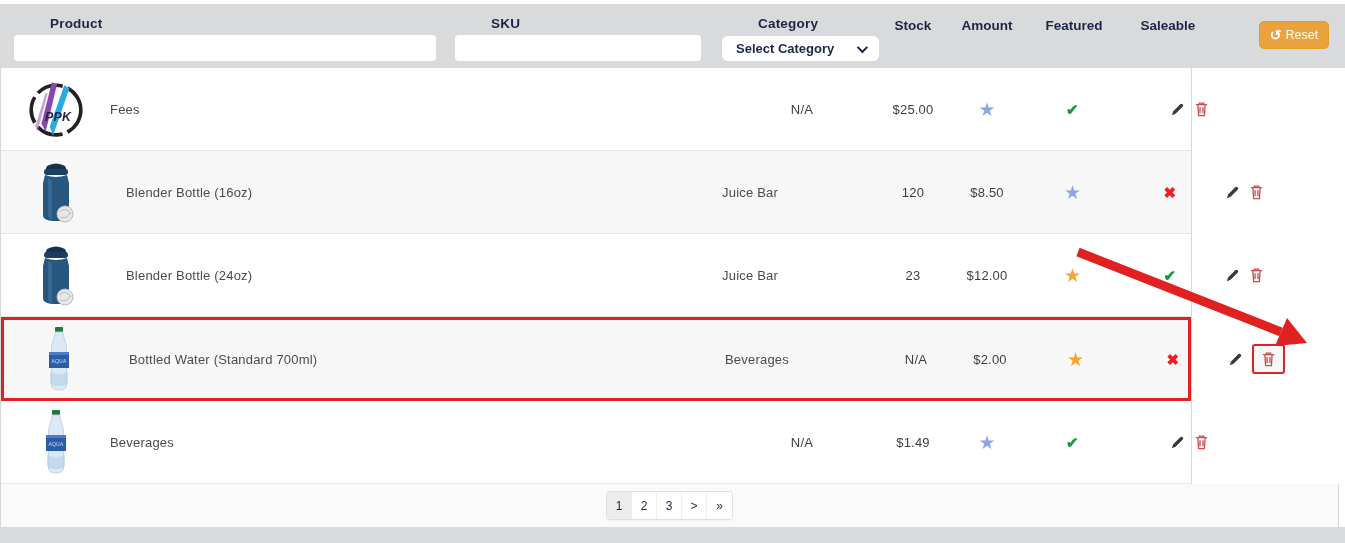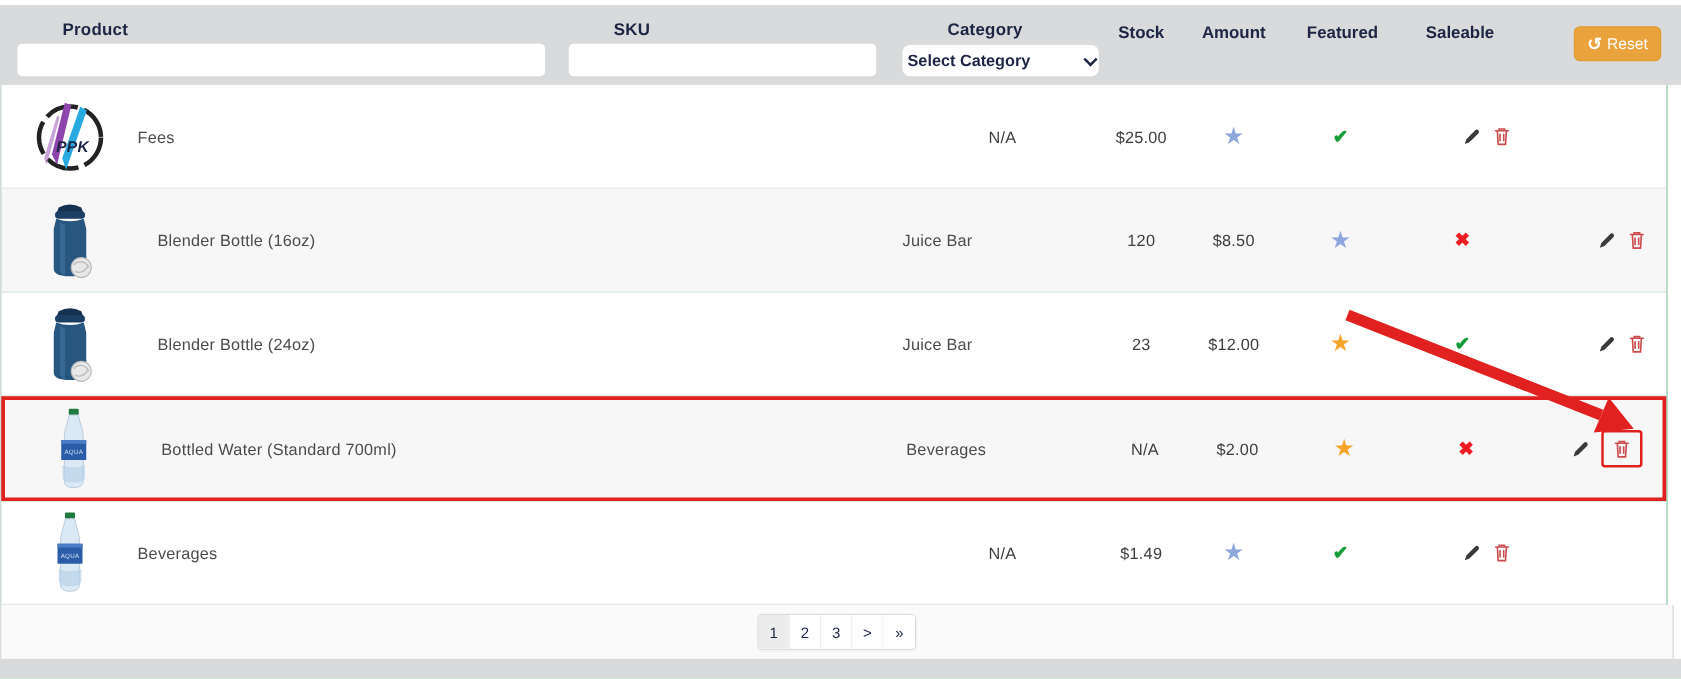--- a/index.html
+++ b/index.html
@@ -30,21 +30,21 @@
   .lbl-product { left:14px; }
   .inp-product { left:14px; width:422px; }
   .lbl-sku { left:455px; }
   .inp-sku { left:455px; width:246px; }
   .lbl-category { left:722px; }
   .sel-category {
     position:absolute; top:32px; left:722px; width:157px; height:25px;
     background:#fff; border:none; border-radius:6px;
     font-family:"Liberation Sans", sans-serif;
     font-size:13px; font-weight:bold; color:#1d2545;
-    padding:0 4px; display:flex; align-items:center; justify-content:space-between;
+    padding:0 14px; display:flex; align-items:center; justify-content:space-between;
     cursor:pointer;
   }
   .chev {
     width:8px; height:8px; border-right:2px solid #1d2545; border-bottom:2px solid #1d2545;
     transform:rotate(45deg) translateY(-2px); margin-left:6px;
   }
   .col-head { position:absolute; top:14px; text-align:center; font-size:13.5px; font-weight:bold; color:#1d2545; }
   .h-stock    { left:882px;  width:62px; }
   .h-amount   { left:944px;  width:86px; }
   .h-featured { left:1030px; width:88px; }
@@ -52,23 +52,23 @@
   .reset-btn {
     position:absolute; top:17px; left:1259px; width:70px; height:28px;
     background:#eaa33c; border:1px solid #e09a30; border-radius:5px;
     color:#fff; font-size:12.5px; display:flex; align-items:center; justify-content:center;
     gap:4px; cursor:pointer;
   }
   .reset-icon { font-size:14px; font-weight:bold; line-height:1; }
 
   
   .table {
-    position:absolute; top:68px; left:0; width:1334px;
+    position:absolute; top:68px; left:0; width:1192px;
     border-left:1px solid #d8d8d8; border-right:1px solid #d8d8d8;
-    background:#22c55e;
+    background:#fde047;
   }
   .row {
     display:grid;
     grid-template-columns:109px 612px 160px 62px 86px 85px 110px 1fr;
     align-items:center;
     height:83px;
     border-bottom:1px solid #e7e7e7;
     background:#fff;
     font-size:13px; color:#4b4b4b; letter-spacing:.2px;
   }

